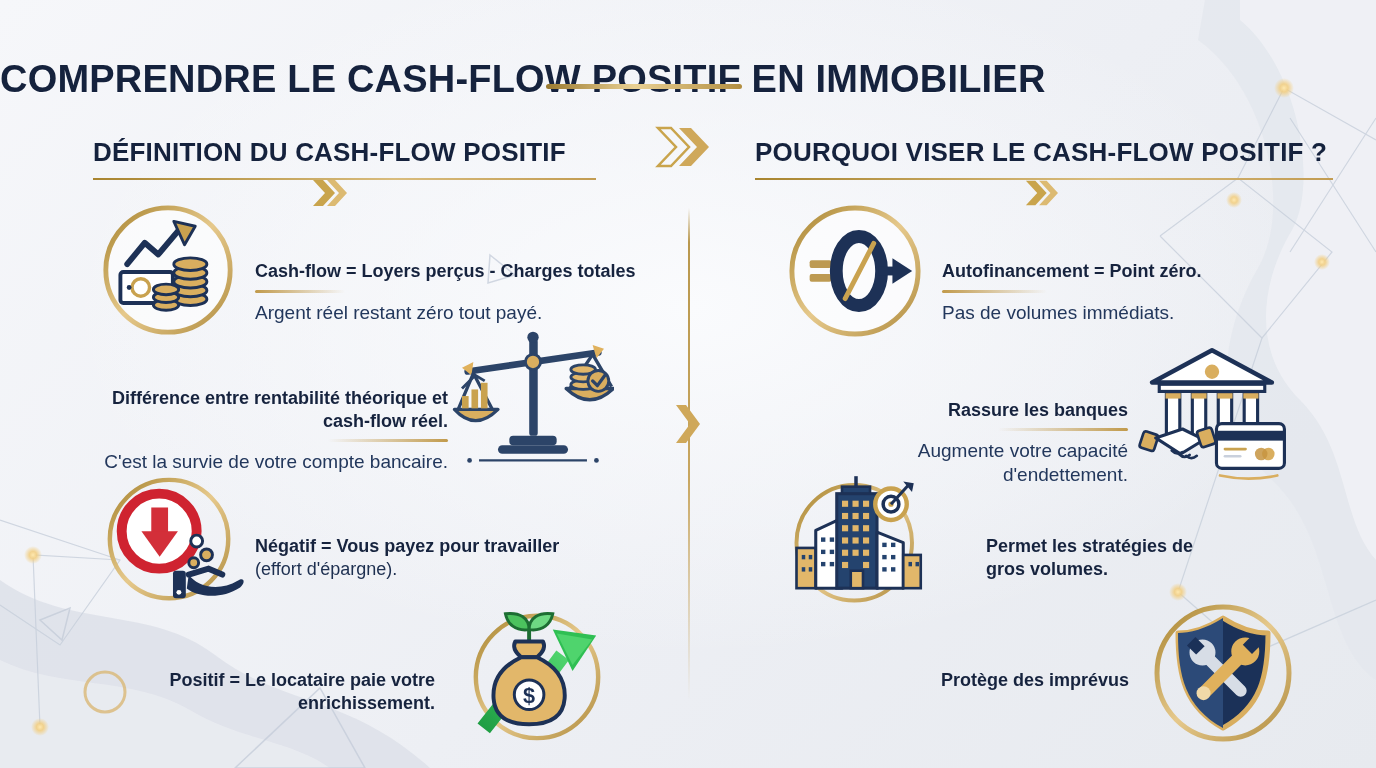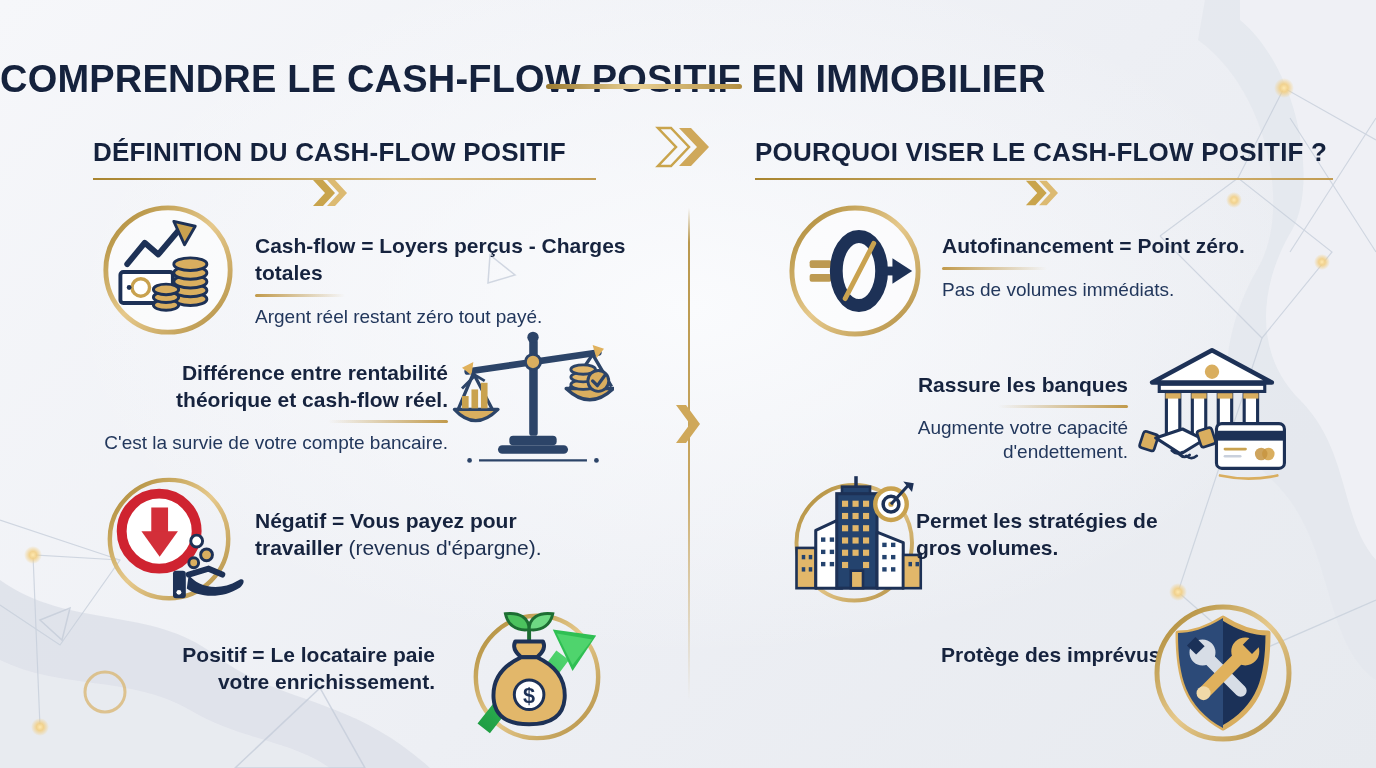--- a/index.html
+++ b/index.html
@@ -49,21 +49,21 @@
   .center-chevron{position:absolute;left:655px;top:126px;}
   .v-line{
     position:absolute;left:688px;top:208px;width:2px;height:492px;
     background:linear-gradient(180deg,rgba(185,152,78,0) 0%,#b9984e 7%,#c8a660 55%,rgba(200,166,96,.25) 88%,rgba(200,166,96,0) 100%);
   }
   .mid-chevron{position:absolute;left:672px;top:405px;}
 
   
   .item-icon{position:absolute;}
   .item-text{position:absolute;line-height:1.28;}
-  .item-title{font-size:21px;font-weight:700;color:#16233e;}
+  .item-title{font-size:18px;font-weight:700;color:#16233e;margin-top:27px;}
   .item-title .reg{font-weight:400;color:#1d2f50;}
   .item-sub{font-size:19px;font-weight:400;color:#22375c;margin-top:8px;}
   .mini-rule{
     height:3px;width:90px;margin-top:7px;border-radius:2px;
     background:linear-gradient(90deg,#c19a4b,rgba(193,154,75,0));
   }
   .mini-rule.right{margin-left:auto;background:linear-gradient(270deg,#c19a4b,rgba(193,154,75,0));margin-top:6px;}
   .align-right{text-align:right;}
   .blockline{display:block;}
 </style>
@@ -221,21 +221,21 @@
       <circle cx="100" cy="72" r="6" fill="#ffffff"></circle>
       <circle cx="110" cy="86" r="6" fill="#d9ae5f"></circle>
       <circle cx="97" cy="94" r="5" fill="#d9ae5f"></circle>
     </g>
     <rect x="76" y="102" width="13" height="28" rx="3" fill="#1d3156"></rect>
     <circle cx="82" cy="124" r="2.5" fill="#ffffff"></circle>
     <path d="M92 106 C100 118 122 124 142 112 C148 108 150 114 144 119 C124 132 100 128 90 120 Z" fill="#1d3156"></path>
     <path d="M92 106 L112 100 L126 106" fill="none" stroke="#1d3156" stroke-width="6" stroke-linecap="round"></path>
   </svg>
   <div class="item-text" style="left:255px;top:508px;width:330px">
-    <div class="item-title"><span>Négatif = Vous payez pour travailler</span><span class="reg"> (revenus d'épargne).</span></div>
+    <div class="item-title"><span>Négatif = Vous payez pour travailler</span><span class="reg"> (effort d'épargne).</span></div>
   </div>
 
   <div class="item-text align-right" style="left:140px;top:642px;width:295px">
     <div class="item-title">Positif = Le locataire paie votre enrichissement.</div>
   </div>
   <svg class="item-icon" style="left:458px;top:600px" width="158" height="148" viewBox="0 0 160 150">
     <circle cx="80" cy="78" r="62" fill="none" stroke="url(#goldGrad)" stroke-width="4.5"></circle>
     <path d="M26 130 L56 92 L70 104 L106 56" fill="none" stroke="url(#greenGrad)" stroke-width="16" stroke-linejoin="round"></path>
     <polygon points="96,30 140,36 116,72" fill="#2fbf53"></polygon>
     <polygon points="100,34 136,40 116,66" fill="#4fd46d"></polygon>
@@ -347,21 +347,21 @@
     </g>
     <rect x="74" y="116" width="14" height="20" fill="#e2b76a" stroke="#1d3156" stroke-width="3"></rect>
     <g>
       <circle cx="120" cy="40" r="18" fill="#ffffff" stroke="#c9a24f" stroke-width="5"></circle>
       <circle cx="120" cy="40" r="9" fill="none" stroke="#1d3156" stroke-width="4"></circle>
       <circle cx="120" cy="40" r="3" fill="#c9a24f"></circle>
       <line x1="120" y1="40" x2="140" y2="18" stroke="#1d3156" stroke-width="3.5"></line>
       <polygon points="134,14 146,16 144,26" fill="#1d3156"></polygon>
     </g>
   </svg>
-  <div class="item-text" style="left:916px;top:508px;width:250px">
+  <div class="item-text" style="left:986px;top:508px;width:250px">
     <div class="item-title">Permet les stratégies de gros volumes.</div>
   </div>
 
   <div class="item-text" style="left:941px;top:642px;width:260px">
     <div class="item-title">
         <span class="blockline">Protège des imprévus</span>
       </div>
   </div>
   <svg class="item-icon" style="left:1148px;top:598px" width="150" height="150" viewBox="0 0 150 150">
     <circle cx="75" cy="75" r="66" fill="none" stroke="url(#goldGrad)" stroke-width="5"></circle>

